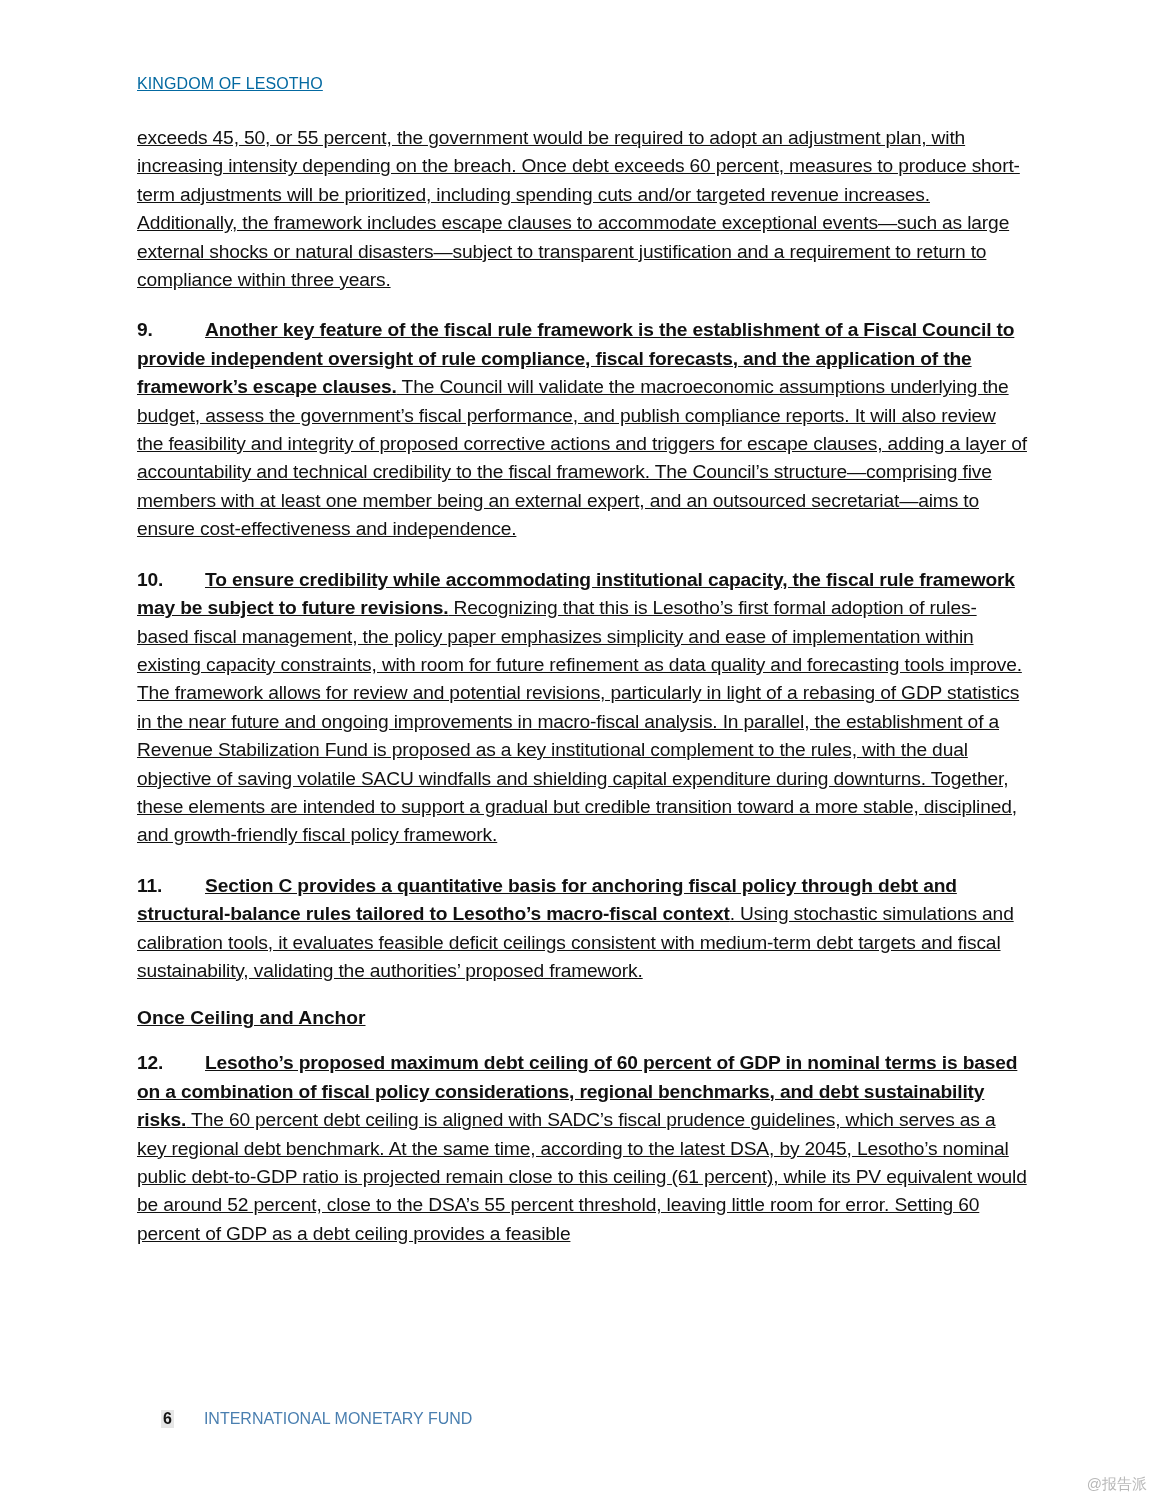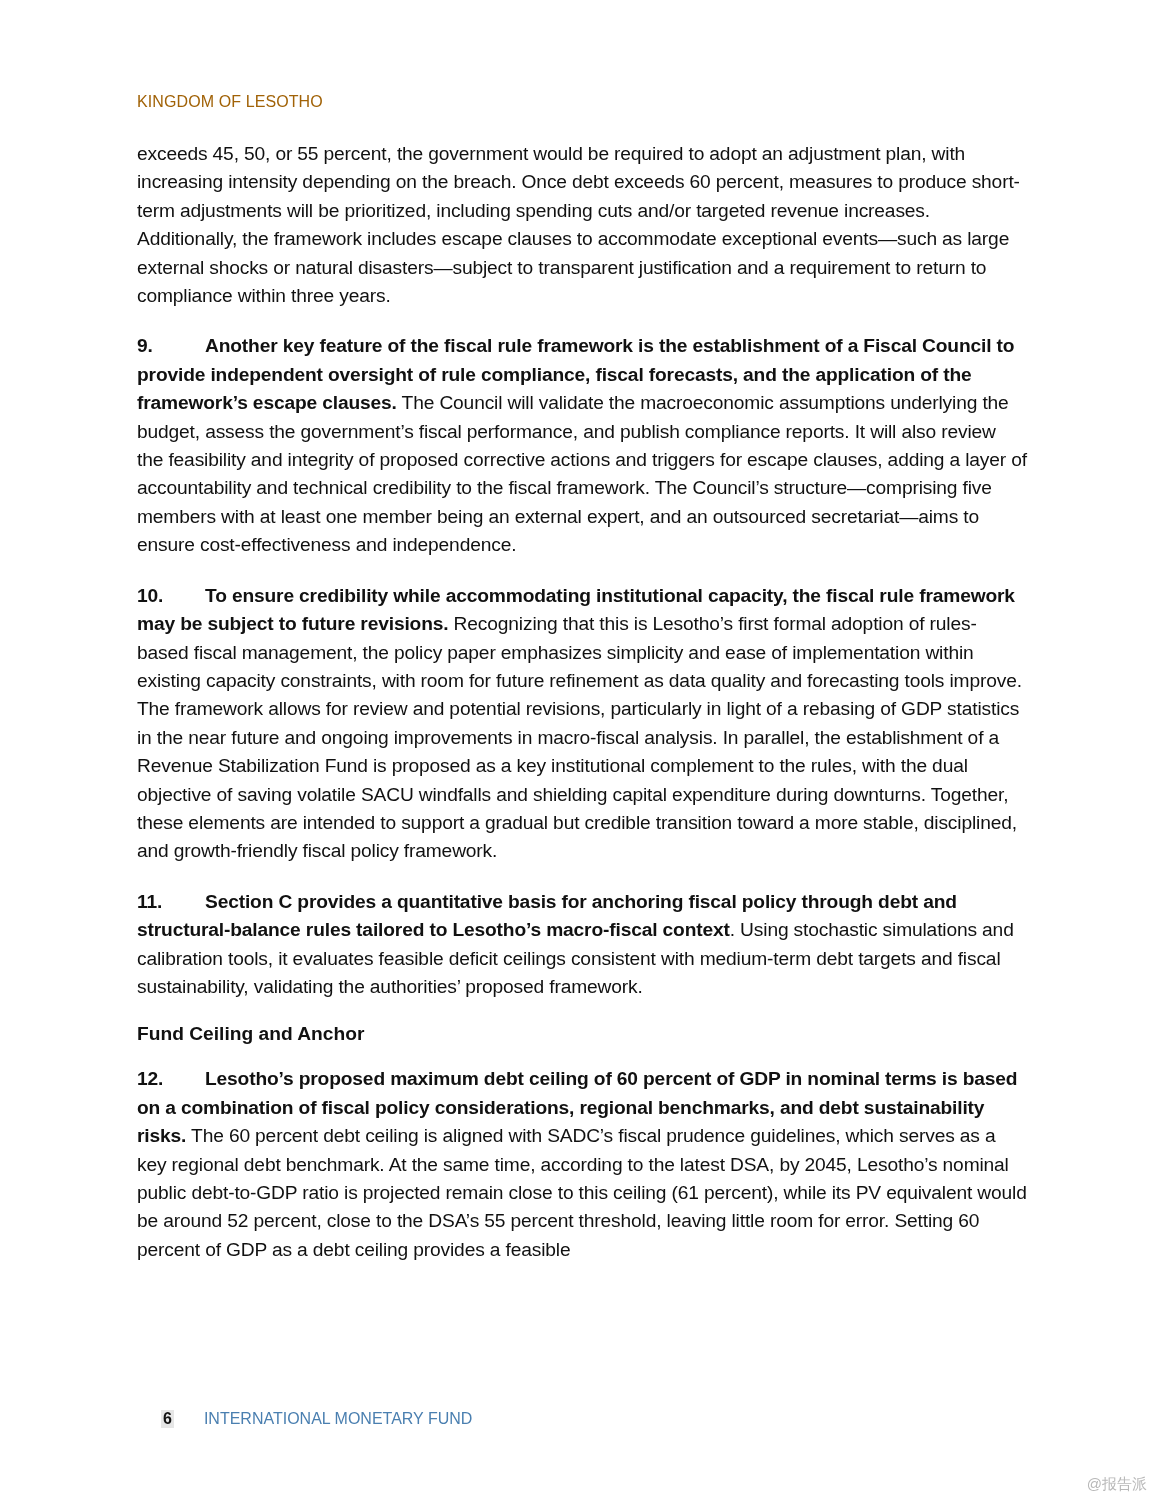--- a/index.html
+++ b/index.html
@@ -1,19 +1,19 @@
 <!DOCTYPE html>
 <html><head>
 <meta charset="utf-8">
 <style>
   html, body { margin: 0; padding: 0; background: #ffffff; }
   body { width: 1159px; height: 1500px; position: relative; overflow: hidden;
          font-family: "Liberation Sans", "DejaVu Sans", sans-serif; color: #111; }
-  .header { position: absolute; left: 137px; top: 93px; font-size: 16px; color: #a16207; letter-spacing: 0.1px; }
-  .content { position: absolute; left: 137px; top: 140px; width: 890px; }
+  .header { position: absolute; left: 137px; top: 75px; font-size: 16px; color: #0369a1; letter-spacing: 0.1px; text-decoration: underline; }
+  .content { position: absolute; left: 137px; top: 124px; width: 890px; text-decoration: underline; }
   .para { font-size: 19.2px; line-height: 28.4px; margin: 0 0 22px 0; letter-spacing: -0.15px; }
   .para b { font-weight: bold; }
   .num { display: inline-block; width: 68px; font-weight: bold; }
   .section-heading { font-size: 24px; font-weight: bold; color: #4a7fb0; margin: 6px 0 18px 0; }
   .section-heading .letter { display: inline-block; width: 43px; }
   .subheading { font-size: 19.2px; font-weight: bold; margin: 0 0 20px 0; }
   .footer { position: absolute; left: 137px; top: 1410px; font-size: 16px; margin-left: 24px; }
   .footer .page-num { display: inline-block; background: #e6e6e6; font-weight: bold; color: #111; padding: 0 2px; margin-right: 30px; }
   .footer .org { color: #4a7fb0; }
   .watermark { position: absolute; right: 12px; top: 1475px; font-size: 15px; color: #b8b8b8; }
@@ -26,21 +26,21 @@
 <div class="content">
   <p class="para">exceeds 45, 50, or 55 percent, the government would be required to adopt an adjustment plan, with increasing intensity depending on the breach. Once debt exceeds 60 percent, measures to produce short-term adjustments will be prioritized, including spending cuts and/or targeted revenue increases. Additionally, the framework includes escape clauses to accommodate exceptional events—such as large external shocks or natural disasters—subject to transparent justification and a requirement to return to compliance within three years.</p>
 
   <p class="para"><span class="num">9.</span><b>Another key feature of the fiscal rule framework is the establishment of a Fiscal Council to provide independent oversight of rule compliance, fiscal forecasts, and the application of the framework’s escape clauses.</b><span> The Council will validate the macroeconomic assumptions underlying the budget, assess the government’s fiscal performance, and publish compliance reports. It will also review the feasibility and integrity of proposed corrective actions and triggers for escape clauses, adding a layer of accountability and technical credibility to the fiscal framework. The Council’s structure—comprising five members with at least one member being an external expert, and an outsourced secretariat—aims to ensure cost-effectiveness and independence.</span></p>
 
   <p class="para"><span class="num">10.</span><b>To ensure credibility while accommodating institutional capacity, the fiscal rule framework may be subject to future revisions.</b><span> Recognizing that this is Lesotho’s first formal adoption of rules-based fiscal management, the policy paper emphasizes simplicity and ease of implementation within existing capacity constraints, with room for future refinement as data quality and forecasting tools improve. The framework allows for review and potential revisions, particularly in light of a rebasing of GDP statistics in the near future and ongoing improvements in macro-fiscal analysis. In parallel, the establishment of a Revenue Stabilization Fund is proposed as a key institutional complement to the rules, with the dual objective of saving volatile SACU windfalls and shielding capital expenditure during downturns. Together, these elements are intended to support a gradual but credible transition toward a more stable, disciplined, and growth-friendly fiscal policy framework.</span></p>
 
 
   <p class="para"><span class="num">11.</span><b>Section C provides a quantitative basis for anchoring fiscal policy through debt and structural-balance rules tailored to Lesotho’s macro-fiscal context</b><span>. Using stochastic simulations and calibration tools, it evaluates feasible deficit ceilings consistent with medium-term debt targets and fiscal sustainability, validating the authorities’ proposed framework.</span></p>
 
-  <div class="subheading">Fund Ceiling and Anchor</div>
+  <div class="subheading">Once Ceiling and Anchor</div>
 
   <p class="para"><span class="num">12.</span><b>Lesotho’s proposed maximum debt ceiling of 60 percent of GDP in nominal terms is based on a combination of fiscal policy considerations, regional benchmarks, and debt sustainability risks.</b><span> The 60 percent debt ceiling is aligned with SADC’s fiscal prudence guidelines, which serves as a key regional debt benchmark. At the same time, according to the latest DSA, by 2045, Lesotho’s nominal public debt-to-GDP ratio is projected remain close to this ceiling (61 percent), while its PV equivalent would be around 52 percent, close to the DSA’s 55 percent threshold, leaving little room for error. Setting 60 percent of GDP as a debt ceiling provides a feasible</span></p>
 </div>
 
 <div class="footer">
   <span class="page-num">6</span><span class="org">INTERNATIONAL MONETARY FUND</span>
 </div>
 
 <div class="watermark">@报告派</div>
 

